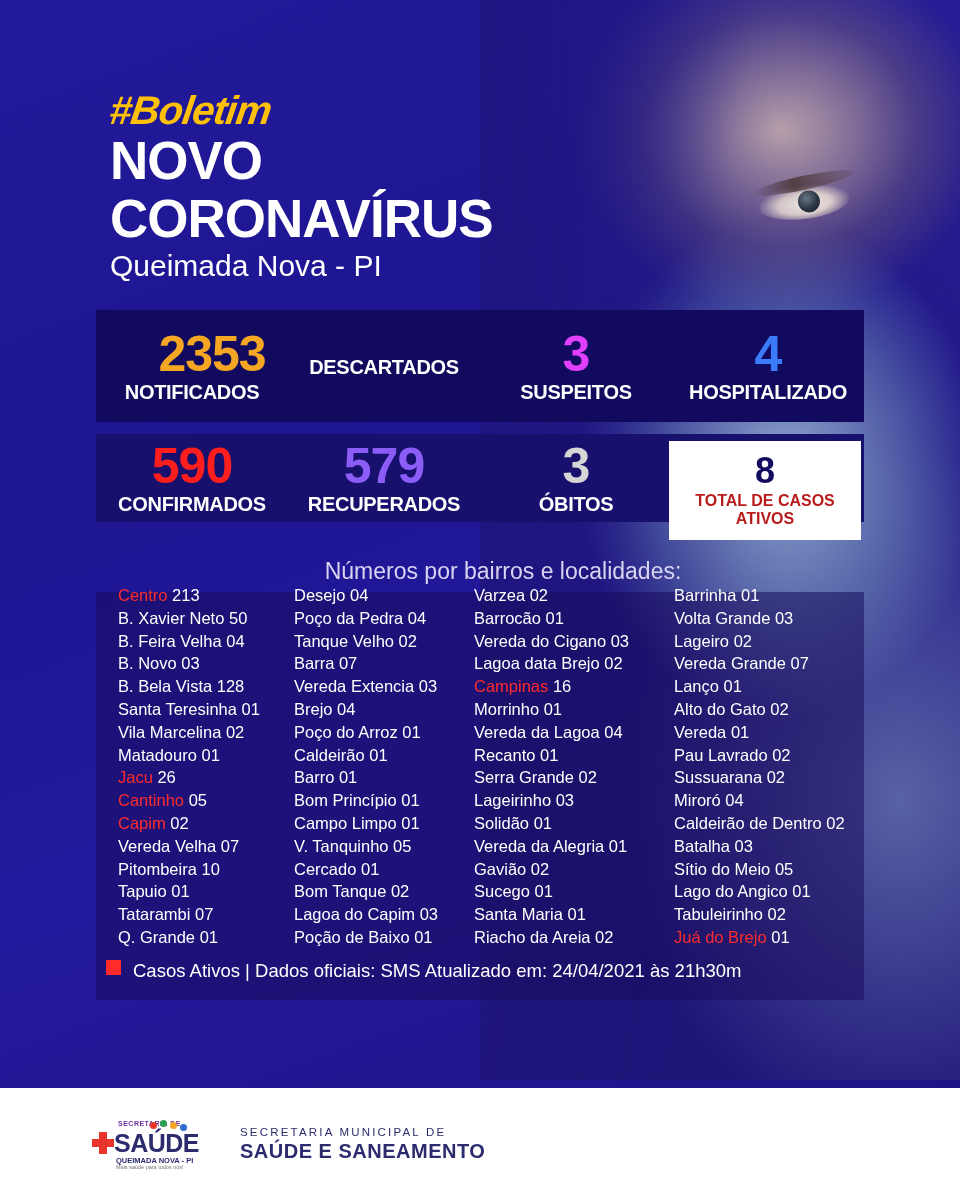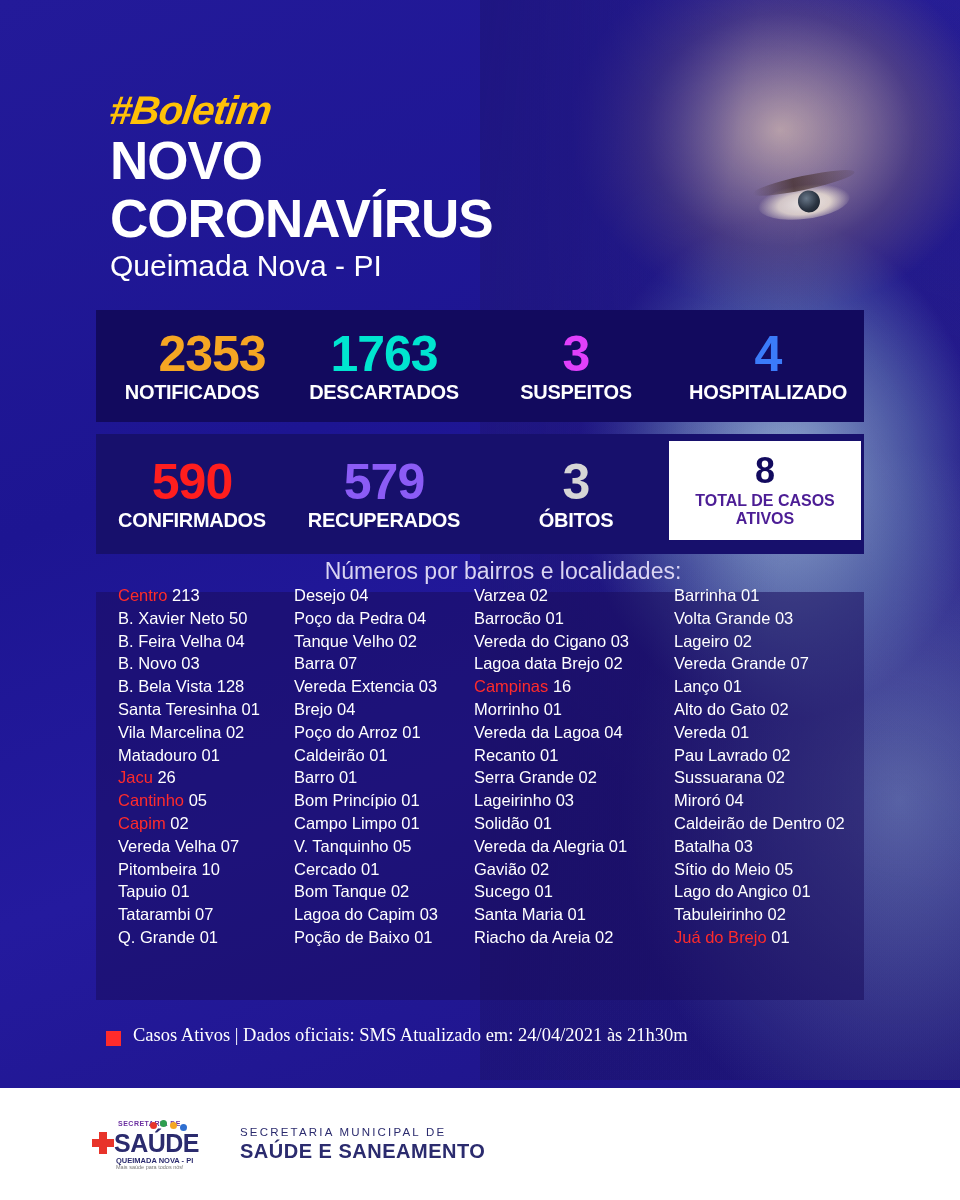--- a/index.html
+++ b/index.html
@@ -86,21 +86,21 @@
   }
 
   
   .statbar {
     position:absolute;
     background: #120a5e;
     left: 96px;
     width: 768px;
   }
   .statbar.row1 { top: 310px; height: 112px; }
-  .statbar.row2 { top: 434px; height: 120px; background: #17106c; }
+  .statbar.row2 { top: 434px; height: 88px; background: #17106c; }
   .statrow { display: flex; height: 100%; align-items: center; }
   .stat { flex: 1; text-align: center; }
   .stat .num {
     font-size: 50px; font-weight: bold; line-height: 1.0;
     letter-spacing: -1px;
   }
   .stat .lbl {
     font-size: 20px; font-weight: bold; color: #ffffff;
     letter-spacing: -0.3px; margin-top: 2px;
   }
@@ -115,21 +115,21 @@
   
   .activebox {
     position:absolute;
     left: 669px; top: 441px;
     width: 192px; height: 99px;
     background: #ffffff;
     display:flex; flex-direction:column;
     align-items:center; justify-content:center;
   }
   .activebox .num { font-size: 36px; font-weight: bold; color: #120a5e; line-height:1; }
-  .activebox .lbl { font-size: 16px; font-weight: bold; color: #4c1d95; text-align:center; line-height:1.15; margin-top:3px; }
+  .activebox .lbl { font-size: 16px; font-weight: bold; color: #b91c1c; text-align:center; line-height:1.15; margin-top:3px; }
 
   
   .bairros-title {
     position:absolute; left: 0; top: 558px; width: 960px;
     text-align:center; font-size: 23px; color: #d9d4f2; padding-left: 46px;
   }
   .bairros-panel {
     position:absolute; left: 96px; top: 592px;
     width: 768px; height: 408px;
     background: rgba(26,12,92,0.55);
@@ -148,23 +148,23 @@
     font-size: 16.5px;
     color: #ffffff;
     line-height: 22.8px;
     white-space: nowrap;
   }
   .bitem.active { color: #ff2b2b; }
   .bitem .v { color: #ffffff; }
 
   
   .footerstrip {
-    position:absolute; left: 96px; top: 1004px;
+    position:absolute; left: 96px; top: 960px;
     width: 768px; height: 42px;
-    display:flex; align-items:flex-end;font-family:Liberation Serif, serif;
+    display:flex; align-items:flex-start;
   }
   .redsq {
     width: 15px; height: 15px; background:#ff2b2b;
     margin-left: 10px; margin-right: 12px; flex: none;
   }
   .footertext {
     font-size: 18.5px; color: #ffffff;
   }
 
   
@@ -209,21 +209,20 @@
     <div class="title2">CORONAVÍRUS</div>
     <div class="subtitle">Queimada Nova - PI</div>
 
     <div class="statbar row1">
       <div class="statrow">
         <div class="stat">
           <div class="num n-orange">2353</div>
           <div class="lbl">NOTIFICADOS</div>
         </div>
         <div class="stat">
-          <div class="num n-cyan">1763</div>
           <div class="lbl">DESCARTADOS</div>
         </div>
         <div class="stat">
           <div class="num n-magenta">3</div>
           <div class="lbl">SUSPEITOS</div>
         </div>
         <div class="stat">
           <div class="num n-blue">4</div>
           <div class="lbl">HOSPITALIZADO</div>
         </div>

